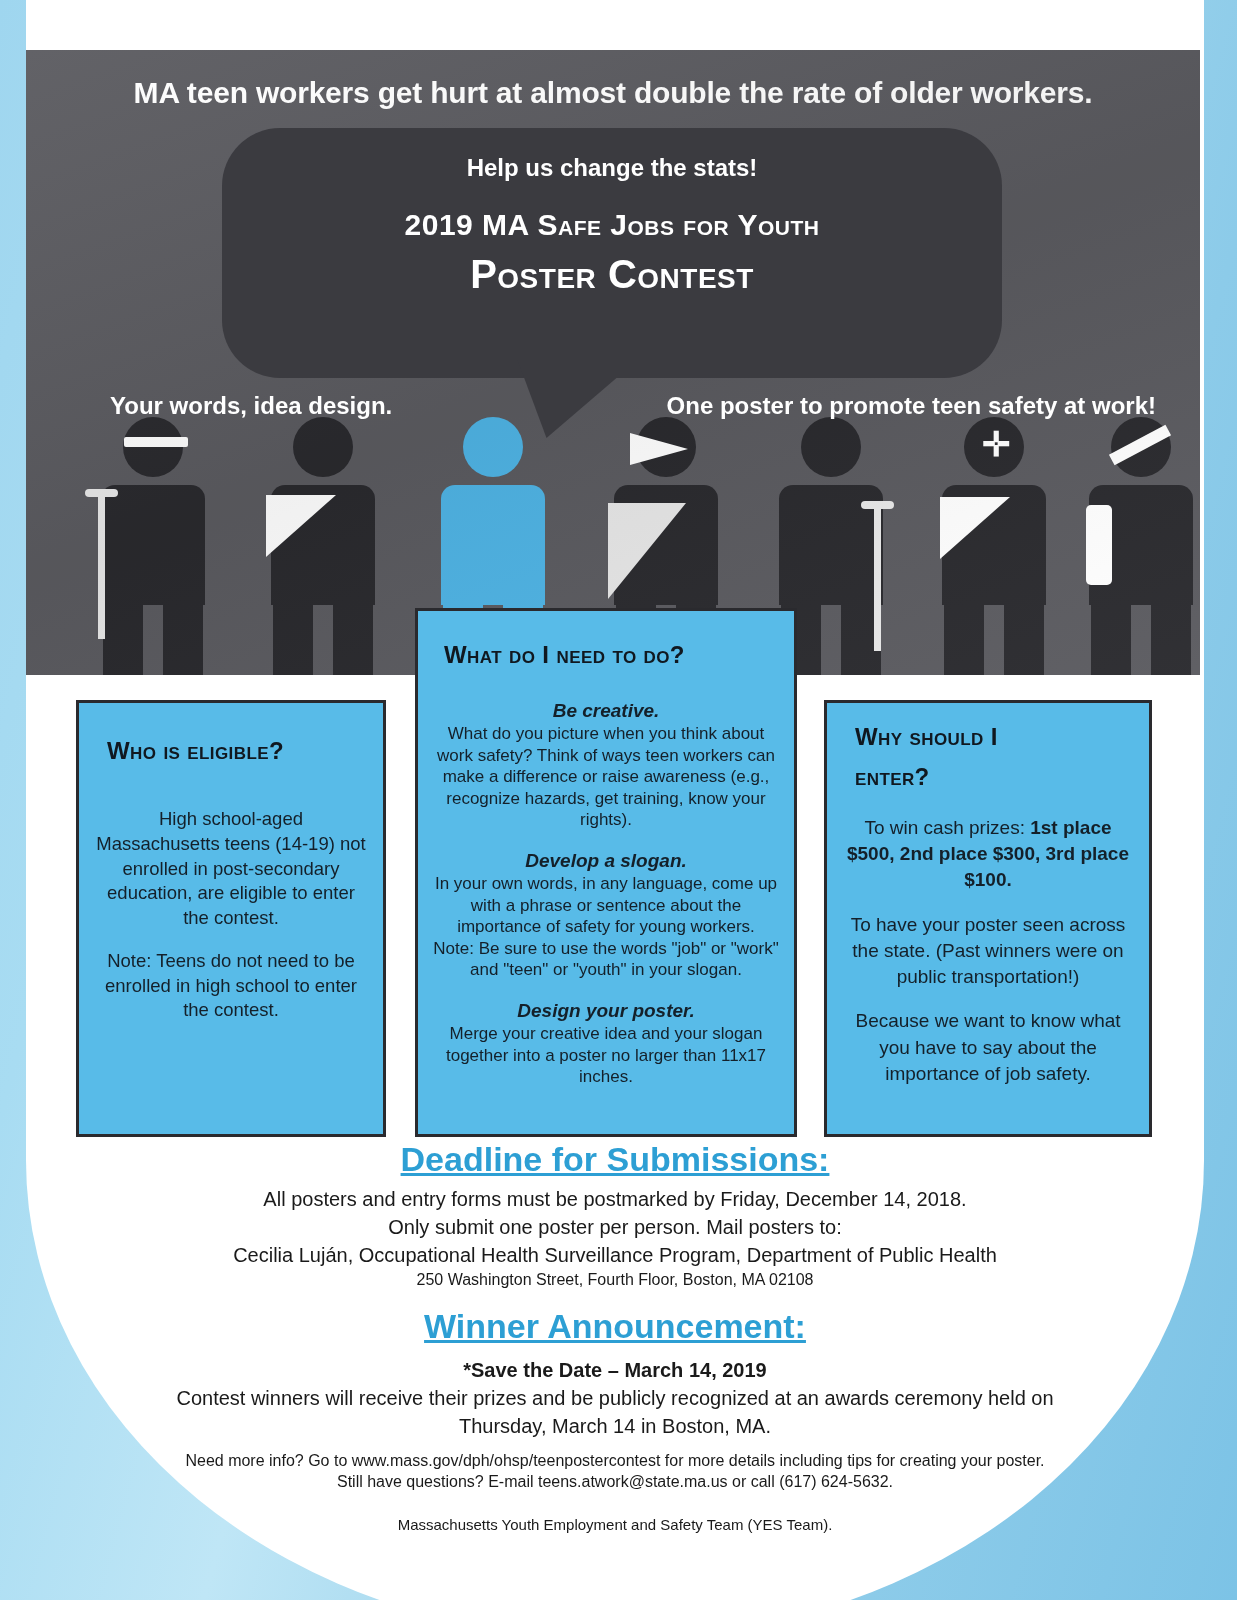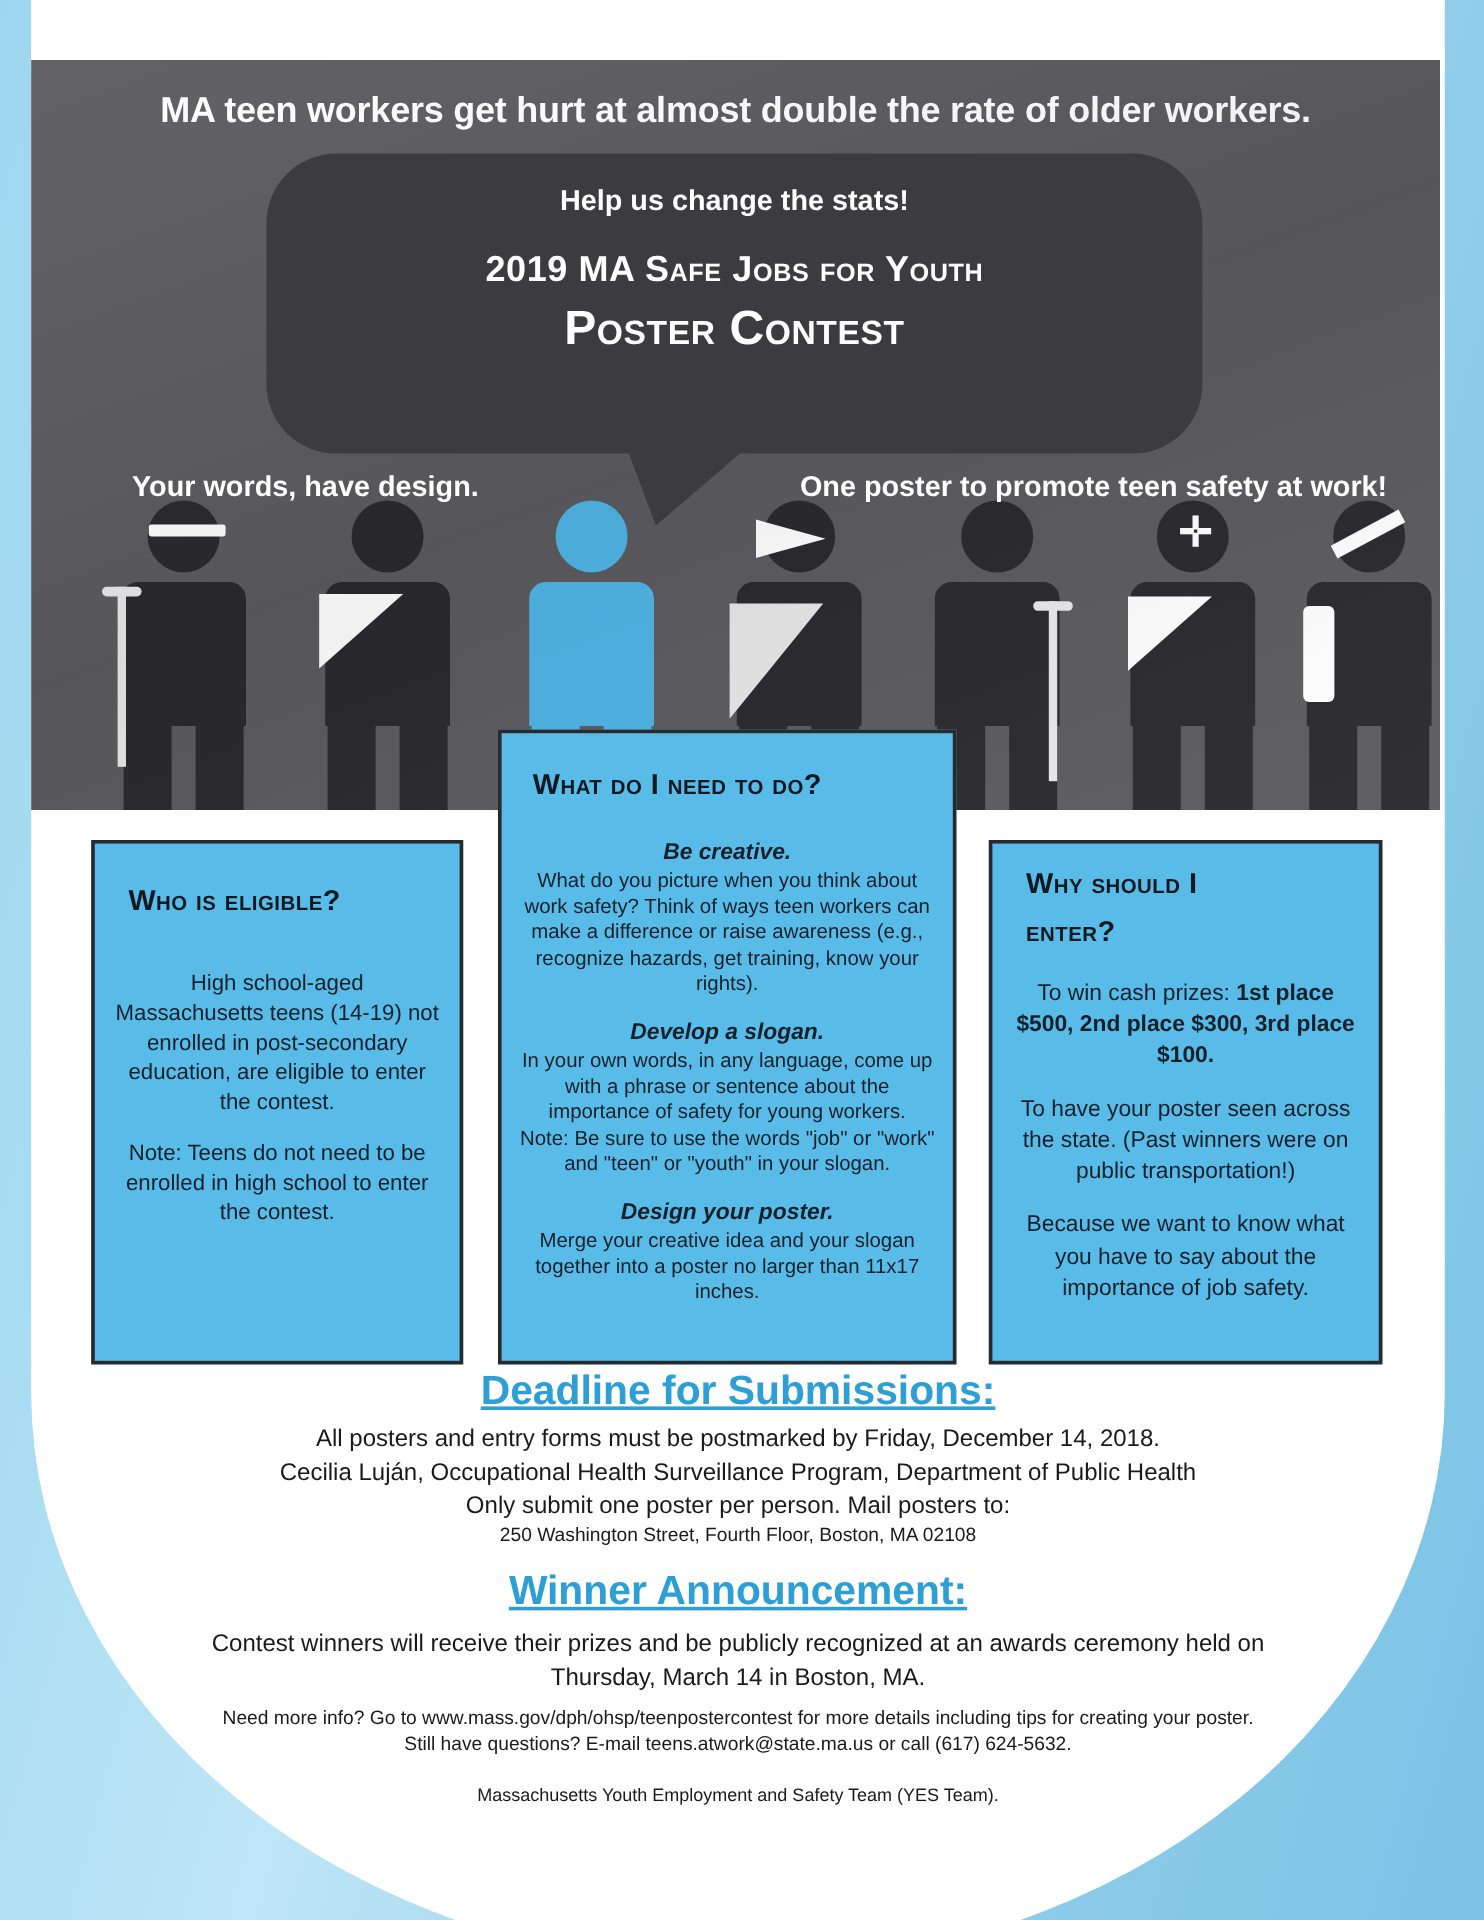--- a/index.html
+++ b/index.html
@@ -336,21 +336,21 @@
   <div class="hero">
     <div class="hero-title">MA teen workers get hurt at almost double the rate of older workers.</div>
 
     <div class="bubble">
       <div class="help">Help us change the stats!</div>
       <div class="line1">2019 MA Safe Jobs for Youth</div>
       <div class="line2">Poster Contest</div>
     </div>
     <div class="bubble-tail"></div>
 
-    <div class="tag-left">Your words, have design.</div>
+    <div class="tag-left">Your words, idea design.</div>
     <div class="tag-right">One poster to promote teen safety at work!</div>
 
     <div class="figs">
 
       <div class="fig" style="left:52px; width:150px; height:258px;">
         <div class="head"></div>
         <div class="eye-patch" style="left:46px; top:20px;"></div>
         <div class="body"></div>
         <div class="legL"></div>
         <div class="legR"></div>
@@ -440,27 +440,28 @@
     <div class="spacer-md"></div>
     <p>To have your poster seen across the state. (Past winners were on public transportation!)</p>
     <div class="spacer-md"></div>
     <p>Because we want to know what you have to say about the importance of job safety.</p>
   </div>
 
   <div class="lower">
     <div class="section-title">Deadline for Submissions:</div>
     <div class="gap6"></div>
     <p>All posters and entry forms must be postmarked by Friday, December 14, 2018.</p>
+    <p>Only submit one poster per person. Mail posters to:</p>
     <p>Cecilia Luján, Occupational Health Surveillance Program, Department of Public Health</p>
-    <p>Only submit one poster per person. Mail posters to:</p>
     <p class="small">250 Washington Street, Fourth Floor, Boston, MA 02108</p>
 
     <div class="gap16"></div>
     <div class="section-title">Winner Announcement:</div>
     <div class="gap10"></div>
+    <p class="bold">*Save the Date – March 14, 2019</p>
     <p>Contest winners will receive their prizes and be publicly recognized at an awards ceremony held on</p>
     <p>Thursday, March 14 in Boston, MA.</p>
     <div class="gap10"></div>
     <p class="small">Need more info? Go to www.mass.gov/dph/ohsp/teenpostercontest for more details including tips for creating your poster.</p>
     <p class="small">Still have questions? E-mail teens.atwork@state.ma.us or call (617) 624-5632.</p>
     <div class="gap22"></div>
     <p class="xsmall">Massachusetts Youth Employment and Safety Team (YES Team).</p>
   </div>
 </div>
 

